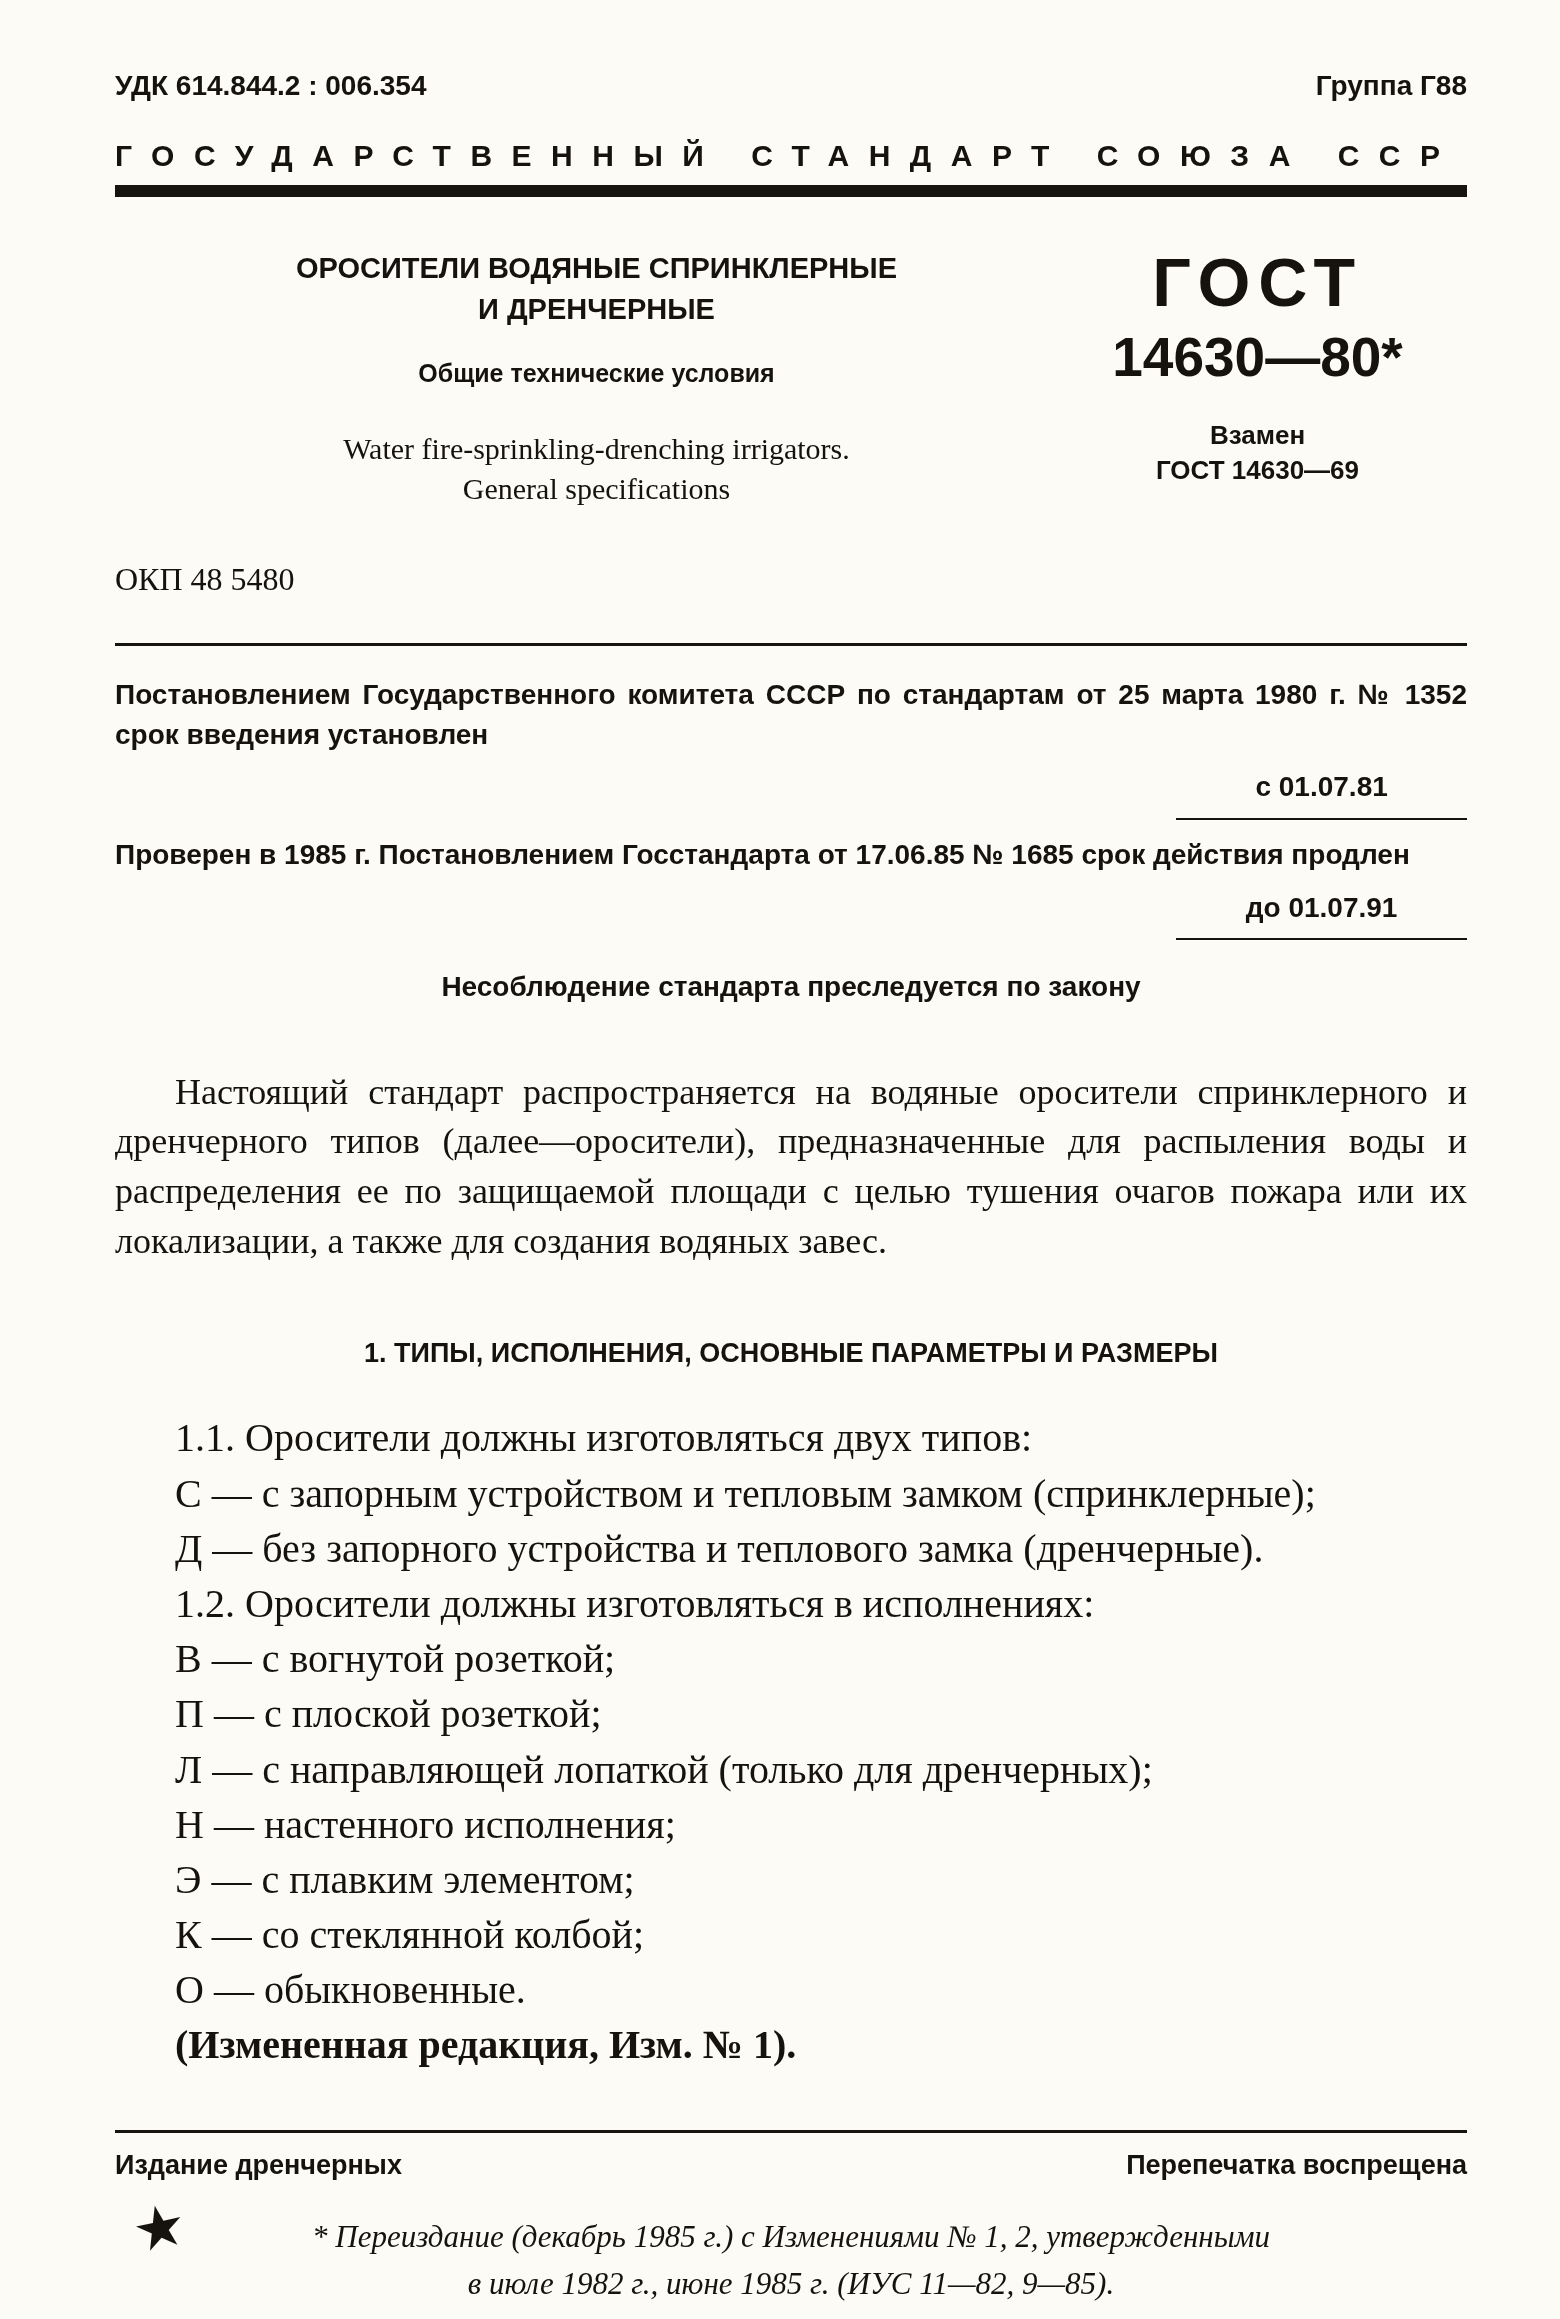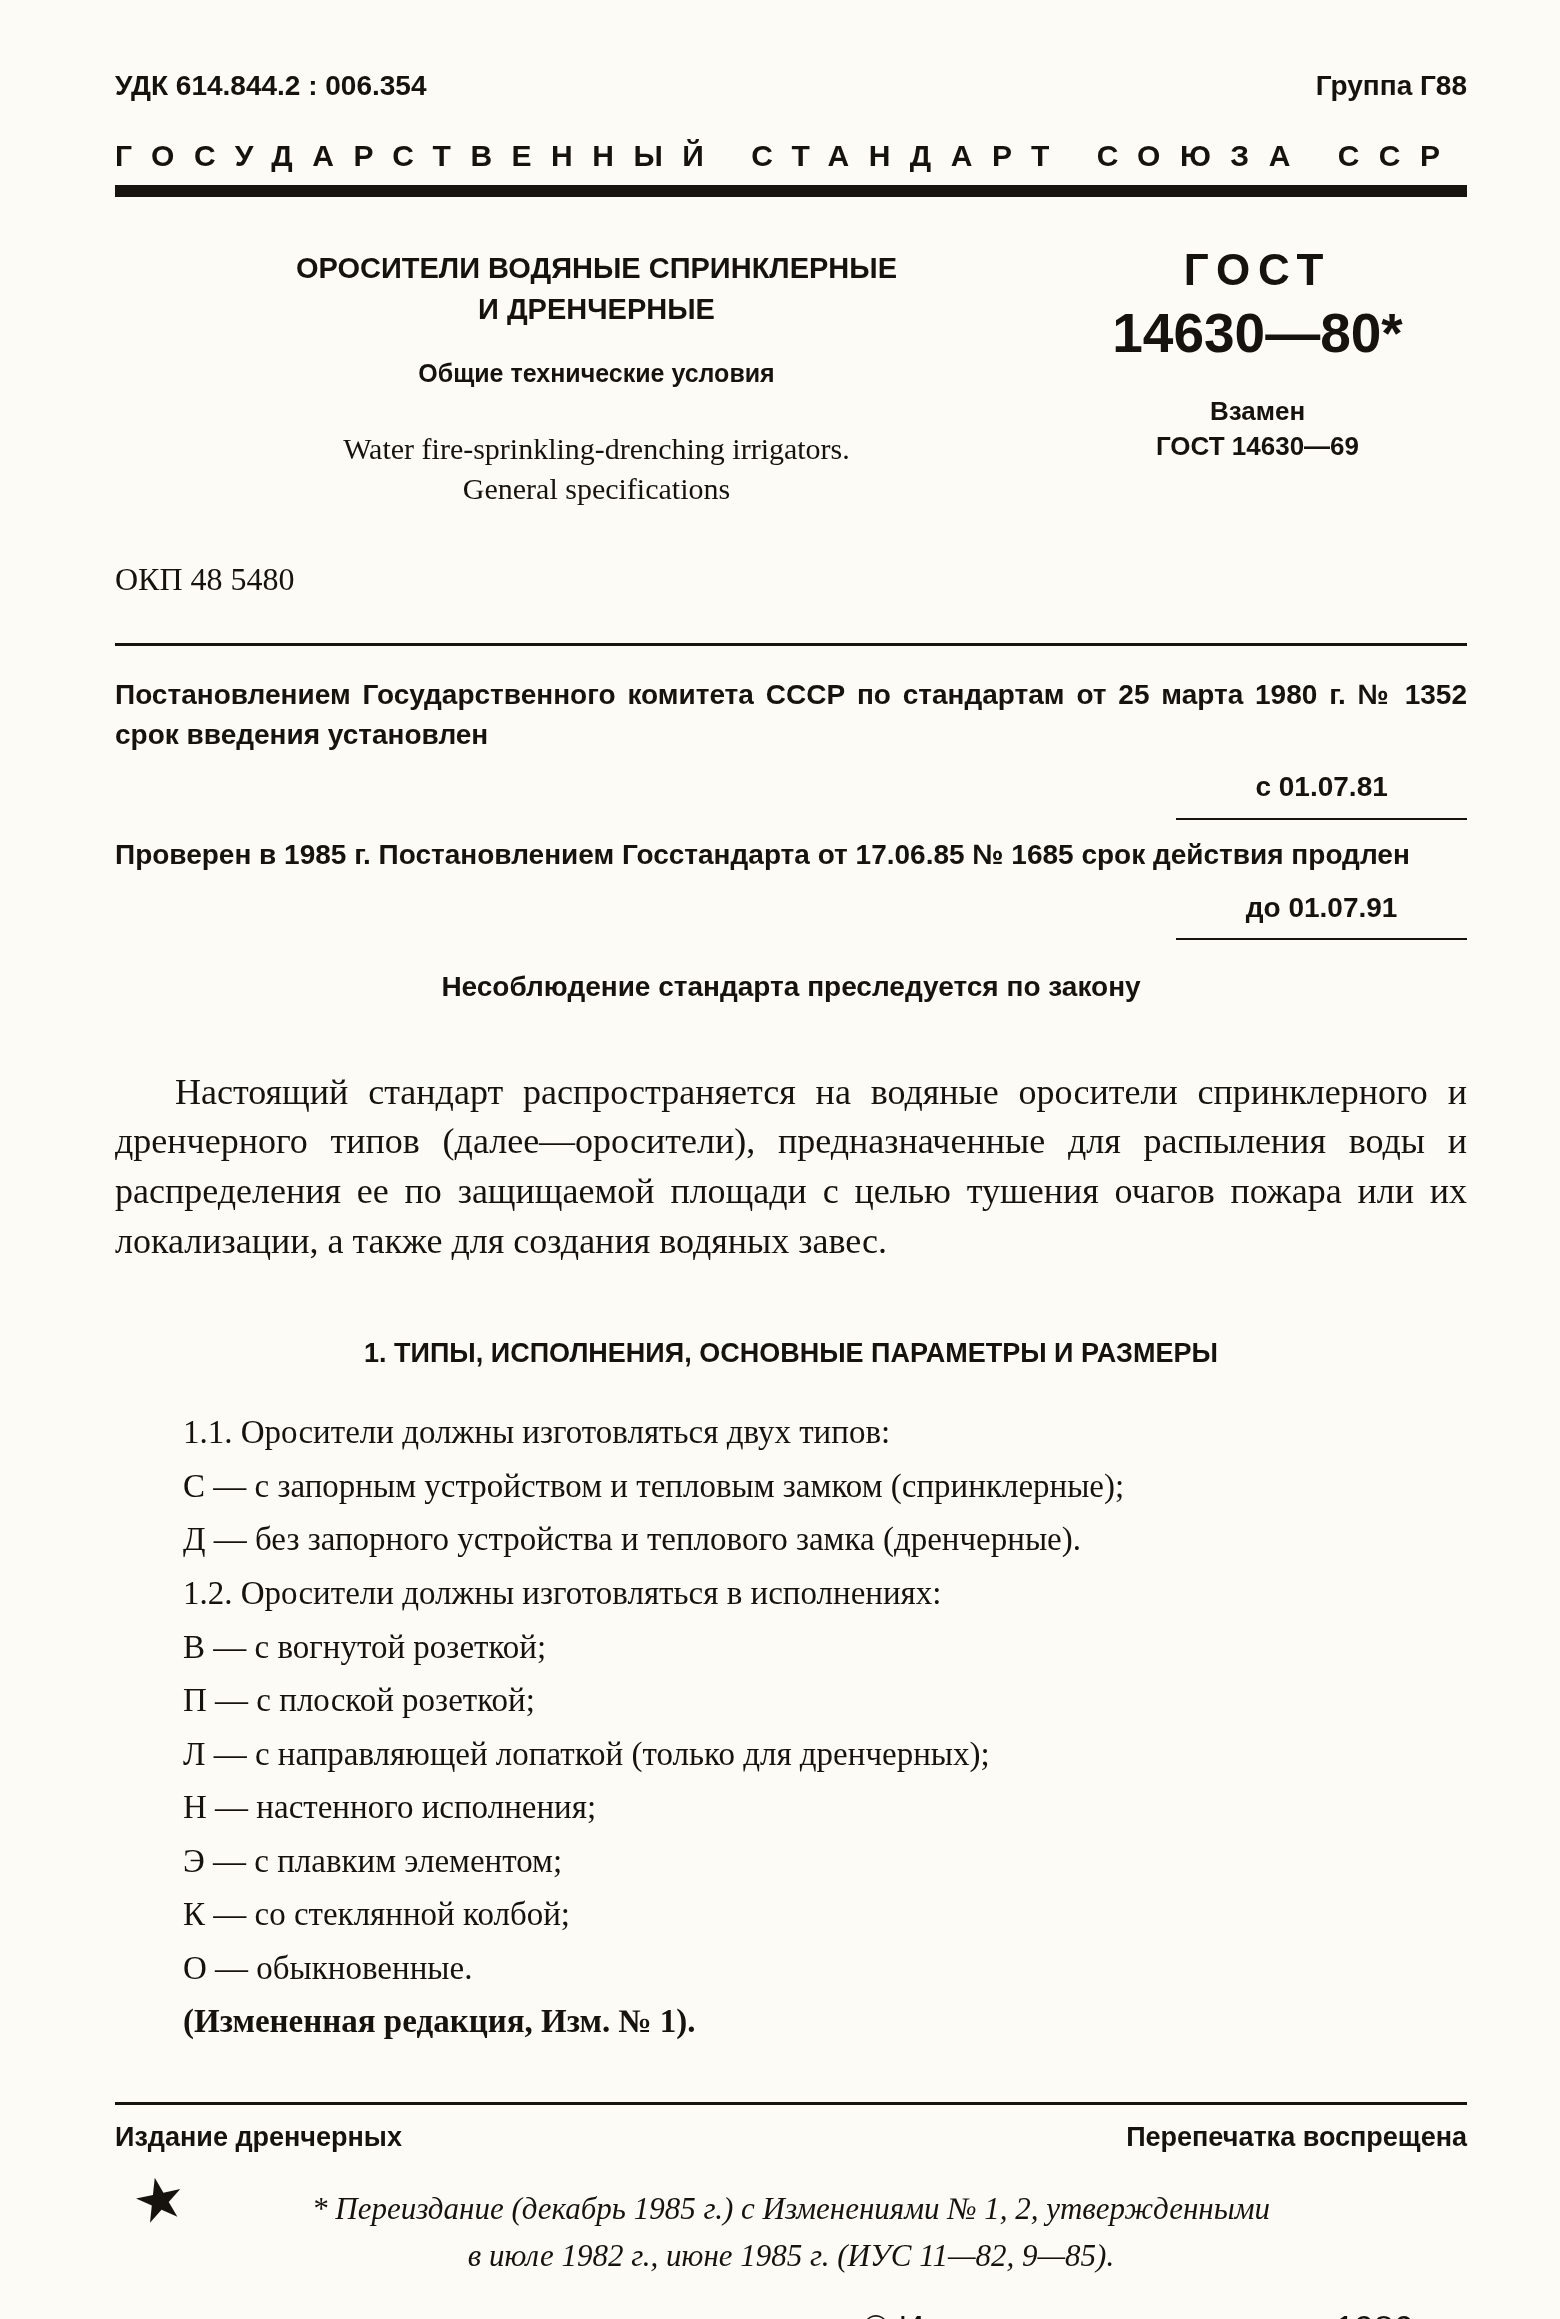--- a/index.html
+++ b/index.html
@@ -69,21 +69,21 @@
     text-align:left;
     margin:51px 0 0 -59px;
   }
   .title-right{
     width:419px;
     text-align:center;
     font-family:"Liberation Sans", sans-serif;
     font-weight:bold;
   }
   .gost-word{
-    font-size:44px;
+    font-size:68px;
     letter-spacing:7.8px;
     line-height:1;
   }
   .gost-number{
     font-size:55px;
     margin-top:13.7px;
     line-height:1;
     white-space:nowrap;
   }
   .replaces{
@@ -130,22 +130,22 @@
   }
   .section-heading{
     margin-top:72px;
     text-align:center;
     font-family:"Liberation Sans", sans-serif;
     font-weight:bold;
     font-size:27px;
   }
   .section-body{margin-top:41px;}
   .section-body p{
-    margin:8px;
-    font-size:33px;
+    margin:0;
+    font-size:40px;
     line-height:1.38;
     text-align:justify;
     text-indent:60px;
   }
   .amendment{font-weight:bold;}
   
   .footer-rule-row{
     margin-top:57px;
     border-top:3.9px solid #17140f;
     padding-top:17.6px;

